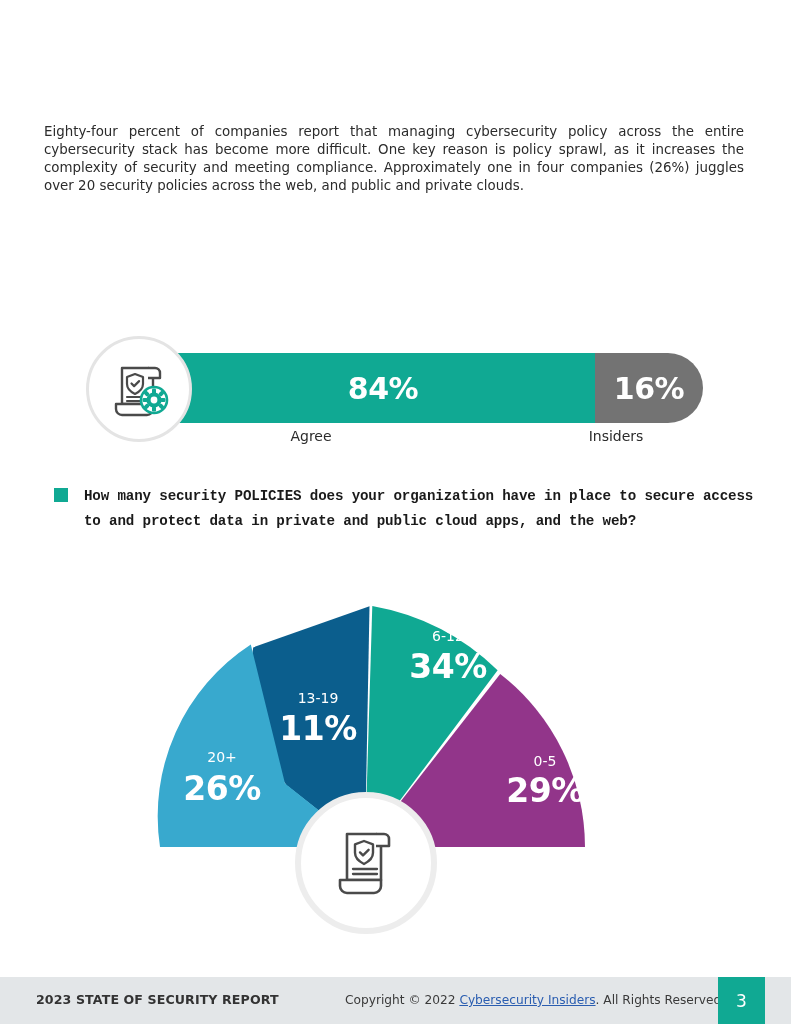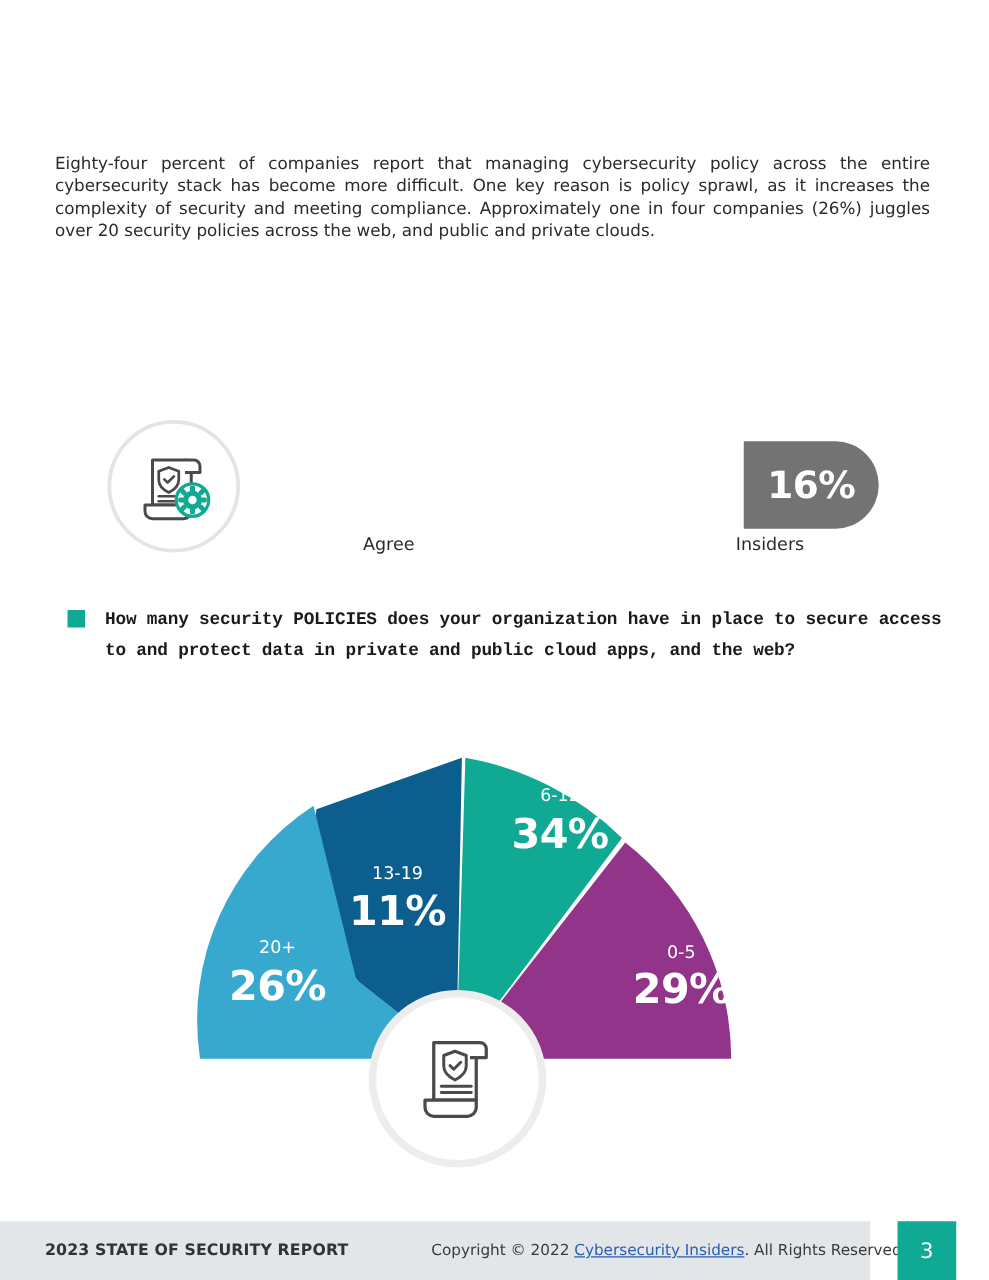--- a/index.html
+++ b/index.html
@@ -181,21 +181,21 @@
     align-items: center;
     justify-content: center;
     z-index: 5;
   }
 
   
   .footer {
     position: absolute;
     left: 0;
     bottom: 0;
-    width: 696px;
+    width: 791px;
     height: 47px;
     background: #e3e6e8;
   }
   .footer-brand {
     position: absolute;
     left: 36px;
     top: 15px;
     font-size: 12.6px;
     font-weight: 700;
     color: #333333;
@@ -265,20 +265,21 @@
           <rect x="42.6" y="39.1" width="4" height="5" rx="1.2" transform="rotate(-45 44.6 41.6)"></rect>
           <rect x="57.4" y="51.9" width="4" height="5" rx="1.2" transform="rotate(-45 59.4 54.4)"></rect>
           <rect x="57.4" y="39.1" width="4" height="5" rx="1.2" transform="rotate(45 59.4 41.6)"></rect>
           <rect x="42.6" y="51.9" width="4" height="5" rx="1.2" transform="rotate(45 44.6 54.4)"></rect>
         </g>
         <circle cx="52" cy="48" r="3.4" fill="#ffffff"></circle>
       </svg>
     </div>
 
     <div class="bar-track">
+      <div class="bar-seg bar-seg-agree">84%</div>
       <div class="bar-seg bar-seg-disagree">16%</div>
     </div>
 
     <div class="bar-label bar-label-agree">Agree</div>
     <div class="bar-label bar-label-disagree">Insiders</div>
   </div>
 
   <div class="question" id="question-2">
     <span class="q-bullet"></span>
     <span class="q-text">How many security POLICIES does your organization have in place to secure access to and protect data in private and public cloud apps, and the web?</span>

